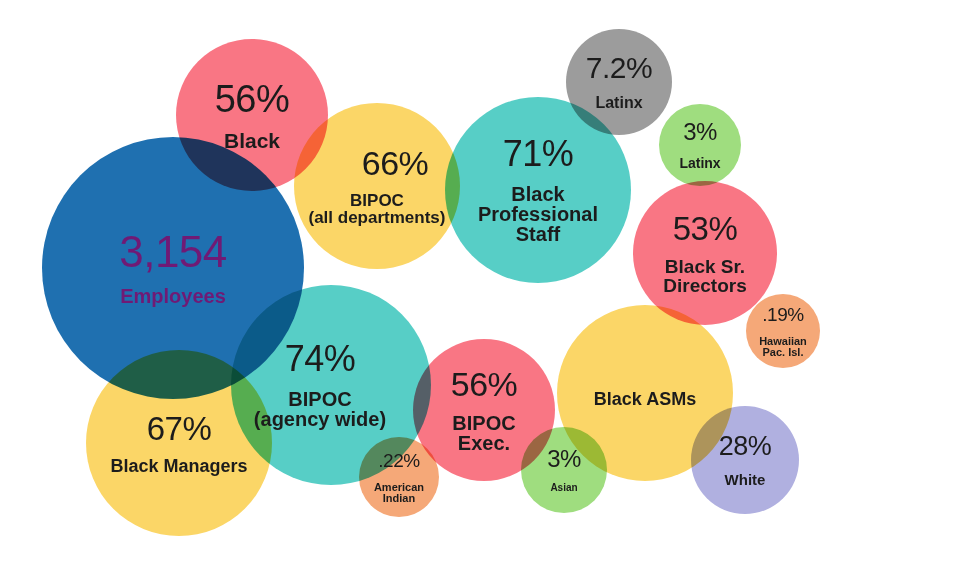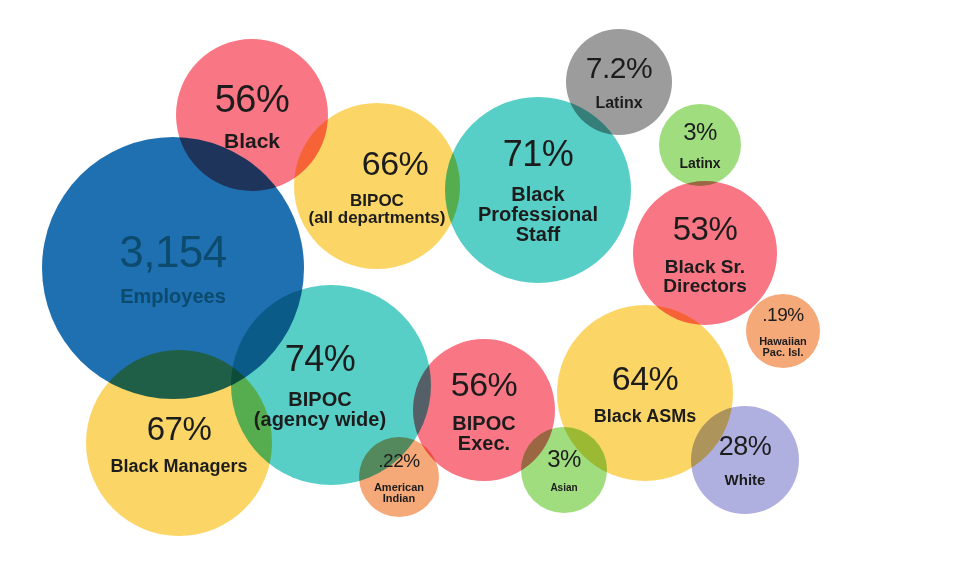--- a/index.html
+++ b/index.html
@@ -46,21 +46,21 @@
     font-weight: 400;
     letter-spacing: -0.5px;
     white-space: nowrap;
   }
   .bubble-text .lbl {
     font-weight: 700;
     white-space: pre-line;
     margin-top: 12px;
   }
   .bubble-text.dark .val, .bubble-text.dark .lbl { color: #1c1c1c; }
-  .bubble-text.light .val, .bubble-text.light .lbl { color: #0c4a6e; }
+  .bubble-text.light .val, .bubble-text.light .lbl { color: #701a75; }
 </style>
 </head>
 <body>
 
 <div id="canvas">
   <div id="discs">
       <div class="bubble" style="left: 42px; top: 137px; width: 262px; height: 262px; background: rgb(31, 112, 176);"></div>
       <div class="bubble" style="left: 176px; top: 39px; width: 152px; height: 152px; background: rgb(249, 118, 132);"></div>
       <div class="bubble" style="left: 294px; top: 103px; width: 166px; height: 166px; background: rgb(251, 214, 103);"></div>
       <div class="bubble" style="left: 445px; top: 97px; width: 186px; height: 186px; background: rgb(87, 206, 198);"></div>
@@ -131,21 +131,20 @@
       <div class="bubble-text dark" style="left: 413px; top: 339px; width: 142px; height: 142px;">
         <span class="val" style="font-size: 34px;">56%</span>
         <span class="lbl" style="font-size: 20px;">BIPOC
 Exec.</span>
       </div>
       <div class="bubble-text dark" style="left: 521px; top: 427px; width: 86px; height: 86px;">
         <span class="val" style="font-size: 24px;">3%</span>
         <span class="lbl" style="font-size: 10px;">Asian</span>
       </div>
       <div class="bubble-text dark" style="left: 557px; top: 305px; width: 176px; height: 176px;">
-        <span class="val" style="font-size: 34px;">64%</span>
         <span class="lbl" style="font-size: 18px;">Black ASMs</span>
       </div>
       <div class="bubble-text dark" style="left: 691px; top: 406px; width: 108px; height: 108px;">
         <span class="val" style="font-size: 27px;">28%</span>
         <span class="lbl" style="font-size: 15px;">White</span>
       </div>
     </div>
 </div>
 
 </body></html>

